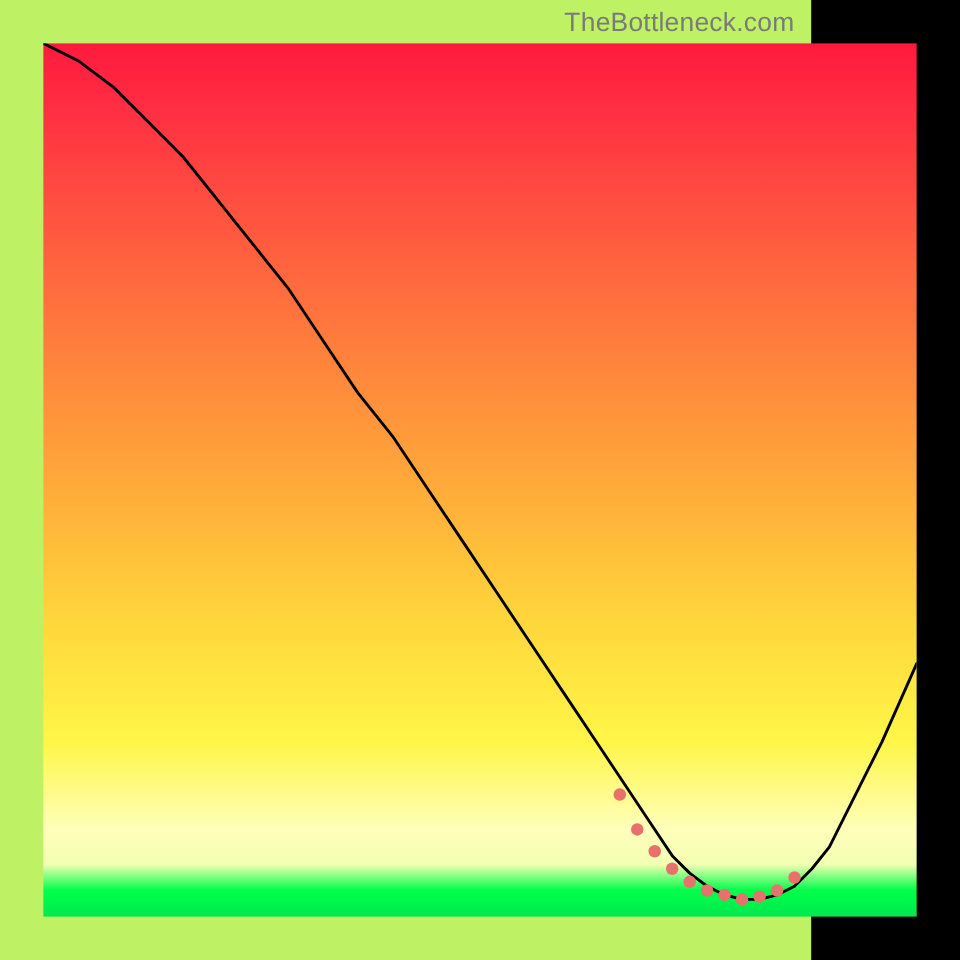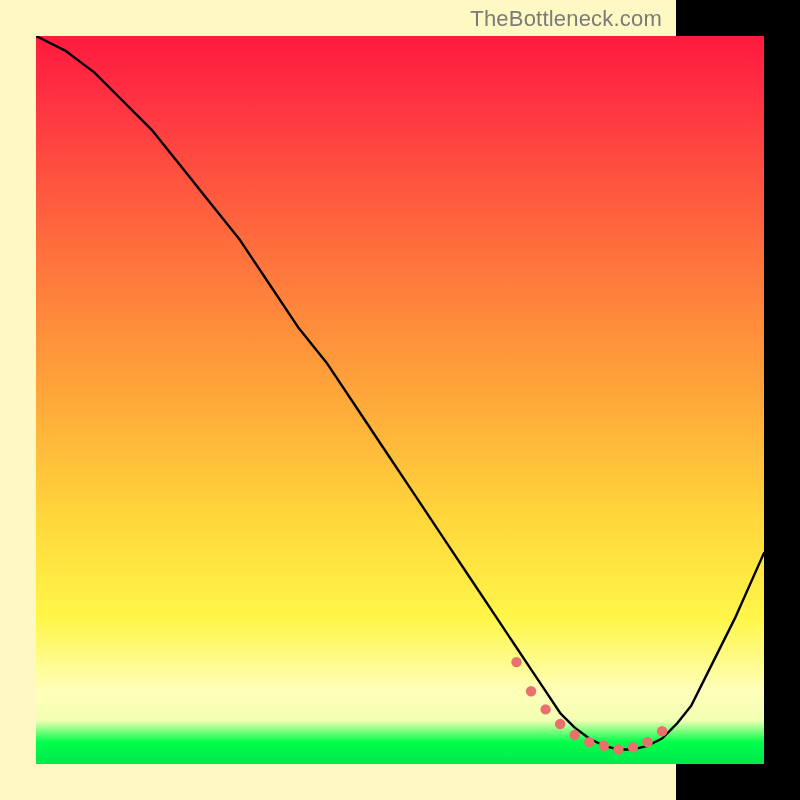--- a/index.html
+++ b/index.html
@@ -1,17 +1,17 @@
 <!DOCTYPE html>
 <html><head>
 <meta charset="utf-8">
 <style>
   * { margin: 0; padding: 0; box-sizing: border-box; }
   html, body { width: 800px; height: 800px; background: #000; overflow: hidden; }
-  .frame { position: relative; width: 676px; height: 800px; background: #fef9c3; }
+  .frame { position: relative; width: 676px; height: 800px; background: #bef264; }
   .watermark {
     position: absolute;
     top: 6px;
     right: 14px;
     font-family: Arial, Helvetica, sans-serif;
     font-size: 22px;
     color: #7a7a7a;
     letter-spacing: 0.2px;
   }
   .plot {

